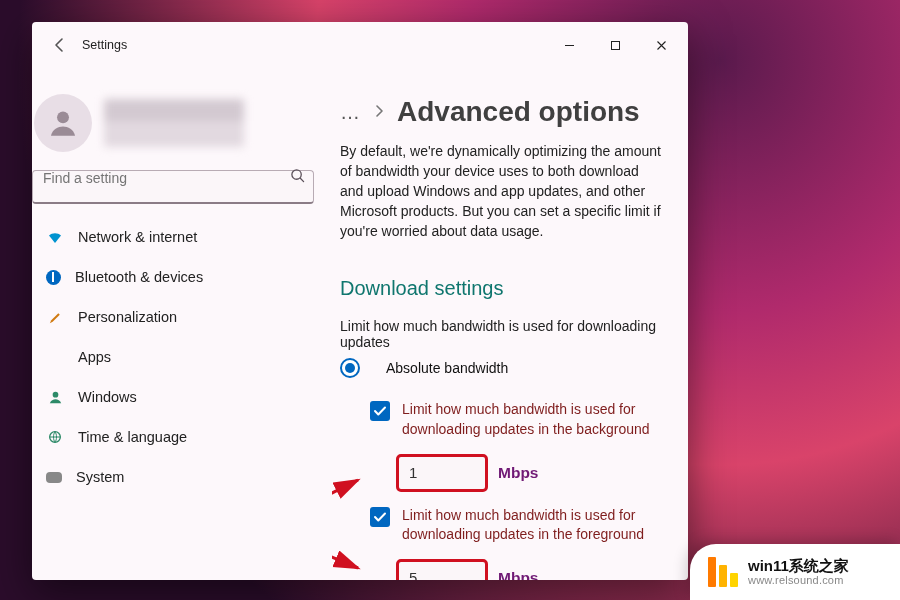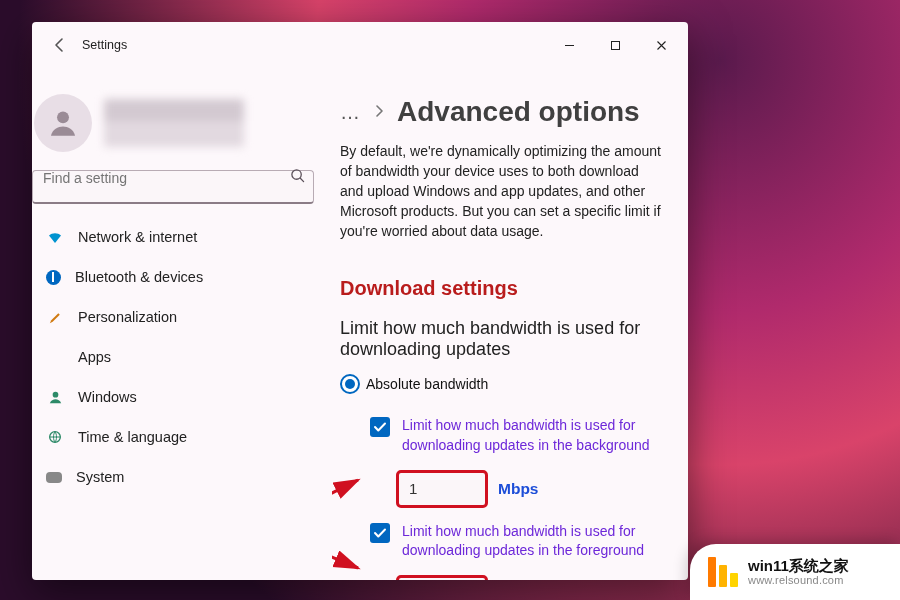--- a/index.html
+++ b/index.html
@@ -106,51 +106,51 @@
     position: relative;
   }
   .breadcrumb-row {
     display:flex; align-items:center; gap: 12px;
     margin-bottom: 14px;
   }
   .crumb-dots { font-size: 20px; letter-spacing: 1px; color:#555; cursor:pointer; line-height: 0; }
   .crumb-chevron svg { width:12px; height:12px; color:#777; }
   .page-title { font-size: 28px; font-weight: 600; color:#404040; }
   .desc { font-size:14px; color:#222; line-height:1.42; max-width: 460px; margin-bottom: 36px; }
-  .section-title { font-size:20px; font-weight:700; margin-bottom: 18px; color:#b91c1c; }
-  .subhead { font-size:18px; color:#222; margin-bottom: 14px; }
-
-  .radio-row { display:flex; align-items:center; gap:6px; margin-bottom: 22px; }
+  .section-title { font-size:20px; font-weight:400; margin-bottom: 18px; color:#0f766e; }
+  .subhead { font-size:14px; color:#222; margin-bottom: 8px; }
+
+  .radio-row { display:flex; align-items:center; gap:26px; margin-bottom: 22px; }
   .radio-outer {
     width:20px; height:20px; border-radius:50%;
     border: 2px solid #0067c0; display:flex; align-items:center; justify-content:center;
     background:#fff;
   }
   .radio-outer.checked::after {
     content:""; width:10px; height:10px; border-radius:50%; background:#0067c0;
   }
   .radio-label { font-size:14px; color:#111; }
 
   .check-block { margin-left: 30px; margin-bottom: 12px; }
   .check-row { display:flex; align-items:flex-start; gap:12px; }
   .checkbox {
     width:20px; height:20px; border-radius:3px;
     background:#0067c0; display:flex; align-items:center; justify-content:center;
     flex-shrink:0; margin-top:1px; cursor:pointer;
   }
   .checkbox svg { width:14px; height:14px; color:#fff; }
-  .check-label { font-size:14px; color:#6d28d9; line-height:1.4; max-width: 400px; }
+  .check-label { font-size:14px; color:#7f1d1d; line-height:1.4; max-width: 400px; }
   .input-row { display:flex; align-items:center; gap:10px; margin:14px 0 14px 26px; }
   .num-input {
     width: 92px; height: 38px;
     border: 3px solid #d01020; border-radius:5px;
     background:#fbf6f9; outline:none;
     padding: 0 10px; font-size:15px; color:#333;
   }
-  .unit { font-size:15.5px; font-weight:600; color:#1d4ed8; }
+  .unit { font-size:15.5px; font-weight:600; color:#701a75; }
 
   
   .arrows {
     position:absolute; left:-86px; top:370px; pointer-events:none;
   }
 
   
   .badge {
     position:absolute; right:0; bottom:0;
     width: 210px; height: 56px;

